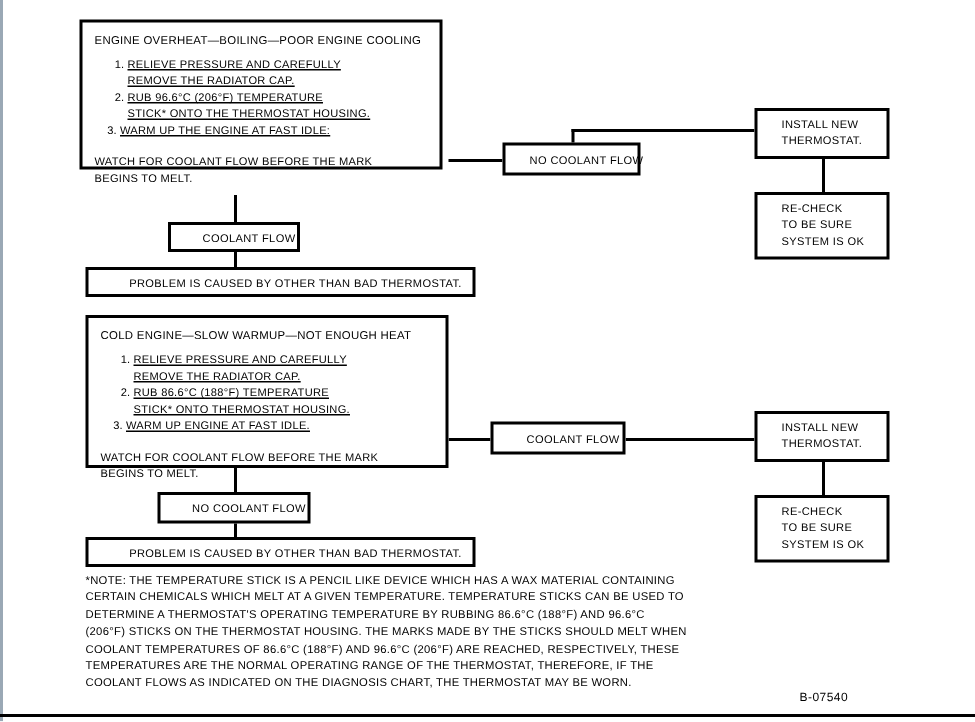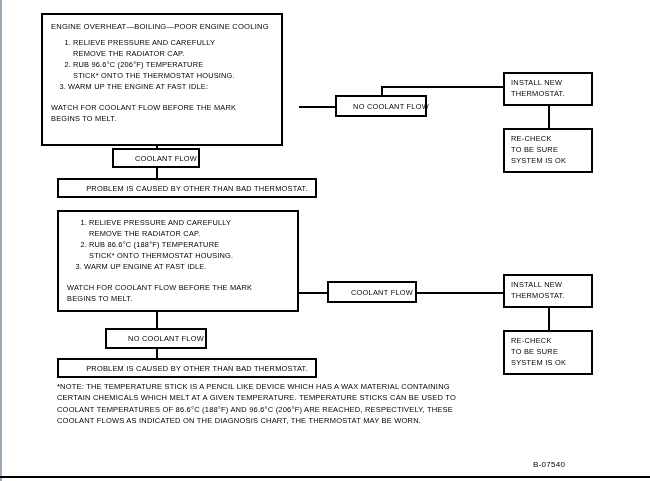--- a/index.html
+++ b/index.html
@@ -31,21 +31,21 @@
   .center-label {
     display: flex;
     align-items: center;
     justify-content: center;
     height: 100%;
     text-align: center;
     white-space: nowrap;
     margin-left: 20px;
   }
   .stack-label {
-    padding: 3px 6px;
+    padding: 3px 16px;
   }
   .stack-label div { white-space: nowrap; }
 
   
   .panel { padding: 6px 7px 5px 8px; }
   .panel-title {
     font-size: 7.6px;
     letter-spacing: 0.2px;
     margin-bottom: 6px;
     white-space: nowrap;
@@ -61,21 +61,21 @@
     font-size: 7.4px;
     line-height: 10.6px;
     letter-spacing: 0.2px;
   }
   .steps li .num {
     position: absolute;
     left: -14px;
     width: 12px;
     text-align: right;
   }
-  .steps li .txt { display: block; white-space: pre-line; }
+  .steps li .txt { display: block; white-space: pre-line; text-decoration: underline; }
   .steps li.step3 { margin-left: -5px; }
   .steps li.step3 .num { left: -14px; }
   .tail {
     margin-top: 10px;
     margin-left: 0px;
     font-size: 7.4px;
     line-height: 10.6px;
     letter-spacing: 0.2px;
     white-space: pre-line;
   }
@@ -135,21 +135,21 @@
 
   <div class="line vline" style="left:156px; top:166px; height:14px;"></div>
 
   <div class="line hline" style="left:299px; top:106px; width:36px;"></div>
 
   <div class="line vline" style="left:381px; top:86px; height:21px;"></div>
   <div class="line hline" style="left:381px; top:86px; width:122px;"></div>
 
   <div class="line vline" style="left:548px; top:106px; height:22px;"></div>
 
-  <div class="box" style="left:41px; top:13px; width:242px; height:133px;">
+  <div class="box" style="left:53px; top:13px; width:242px; height:100px;">
     <div class="panel">
       <div class="panel-title">ENGINE OVERHEAT—BOILING—POOR ENGINE COOLING</div>
       <ul class="steps">
         <li>
           <span class="num">1.</span>
           <span class="txt">RELIEVE PRESSURE AND CAREFULLY
 REMOVE THE RADIATOR CAP.</span>
         </li>
         <li>
           <span class="num">2.</span>
@@ -198,20 +198,21 @@
   <div class="line vline" style="left:156px; top:348px; height:12px;"></div>
 
   <div class="line hline" style="left:299px; top:292px; width:28px;"></div>
 
   <div class="line hline" style="left:417px; top:292px; width:86px;"></div>
 
   <div class="line vline" style="left:548px; top:308px; height:22px;"></div>
 
   <div class="box" style="left:57px; top:210px; width:242px; height:102px;">
     <div class="panel">
+      <div class="panel-title">COLD ENGINE—SLOW WARMUP—NOT ENOUGH HEAT</div>
       <ul class="steps">
         <li>
           <span class="num">1.</span>
           <span class="txt">RELIEVE PRESSURE AND CAREFULLY
 REMOVE THE RADIATOR CAP.</span>
         </li>
         <li>
           <span class="num">2.</span>
           <span class="txt">RUB 86.6°C (188°F) TEMPERATURE
 STICK* ONTO THERMOSTAT HOUSING.</span>
@@ -249,21 +250,24 @@
     <div class="center-label">NO COOLANT FLOW</div>
   </div>
 
   <div class="box" style="left:57px; top:358px; width:260px; height:20px;">
     <div class="center-label">PROBLEM IS CAUSED BY OTHER THAN BAD THERMOSTAT.</div>
   </div>
 
   <div id="footnote">
     <div>*NOTE: THE TEMPERATURE STICK IS A PENCIL LIKE DEVICE WHICH HAS A WAX MATERIAL CONTAINING</div>
     <div>CERTAIN CHEMICALS WHICH MELT AT A GIVEN TEMPERATURE. TEMPERATURE STICKS CAN BE USED TO</div>
+    <div>DETERMINE A THERMOSTAT'S OPERATING TEMPERATURE BY RUBBING 86.6°C (188°F) AND 96.6°C</div>
+    <div>(206°F) STICKS ON THE THERMOSTAT HOUSING. THE MARKS MADE BY THE STICKS SHOULD MELT WHEN</div>
     <div>COOLANT TEMPERATURES OF 86.6°C (188°F) AND 96.6°C (206°F) ARE REACHED, RESPECTIVELY, THESE</div>
+    <div>TEMPERATURES ARE THE NORMAL OPERATING RANGE OF THE THERMOSTAT, THEREFORE, IF THE</div>
     <div>COOLANT FLOWS AS INDICATED ON THE DIAGNOSIS CHART, THE THERMOSTAT MAY BE WORN.</div>
   </div>
 
   <div id="figure-code">B-07540</div>
 
   <div id="bottom-rule"></div>
 
 </div>
 
 </body></html>

